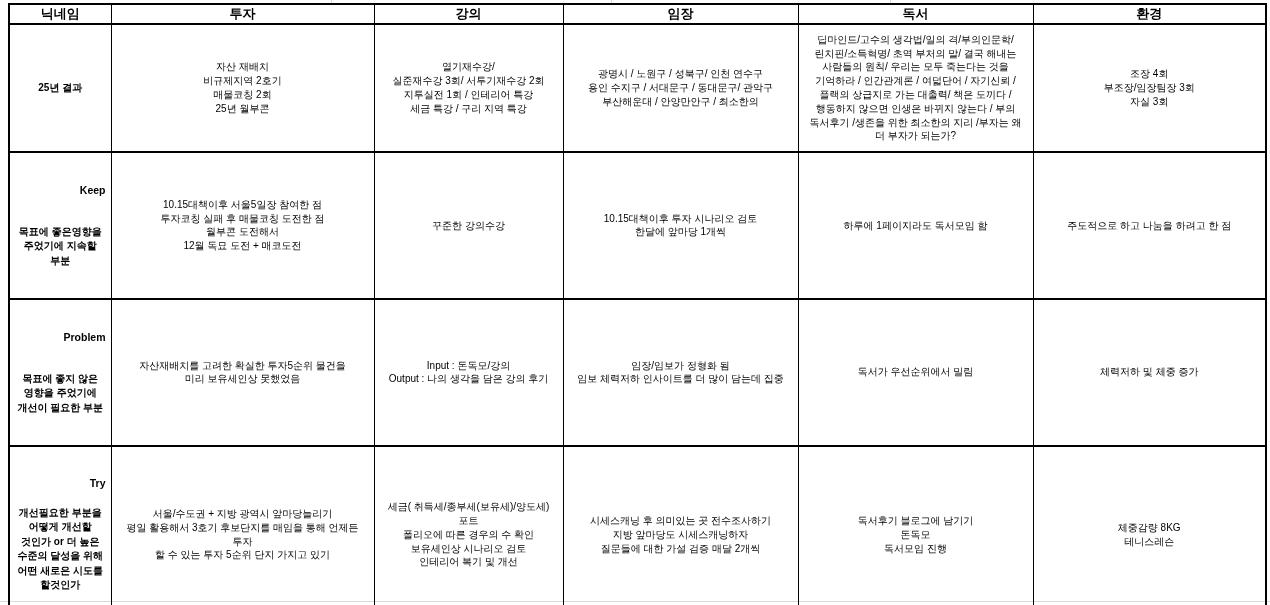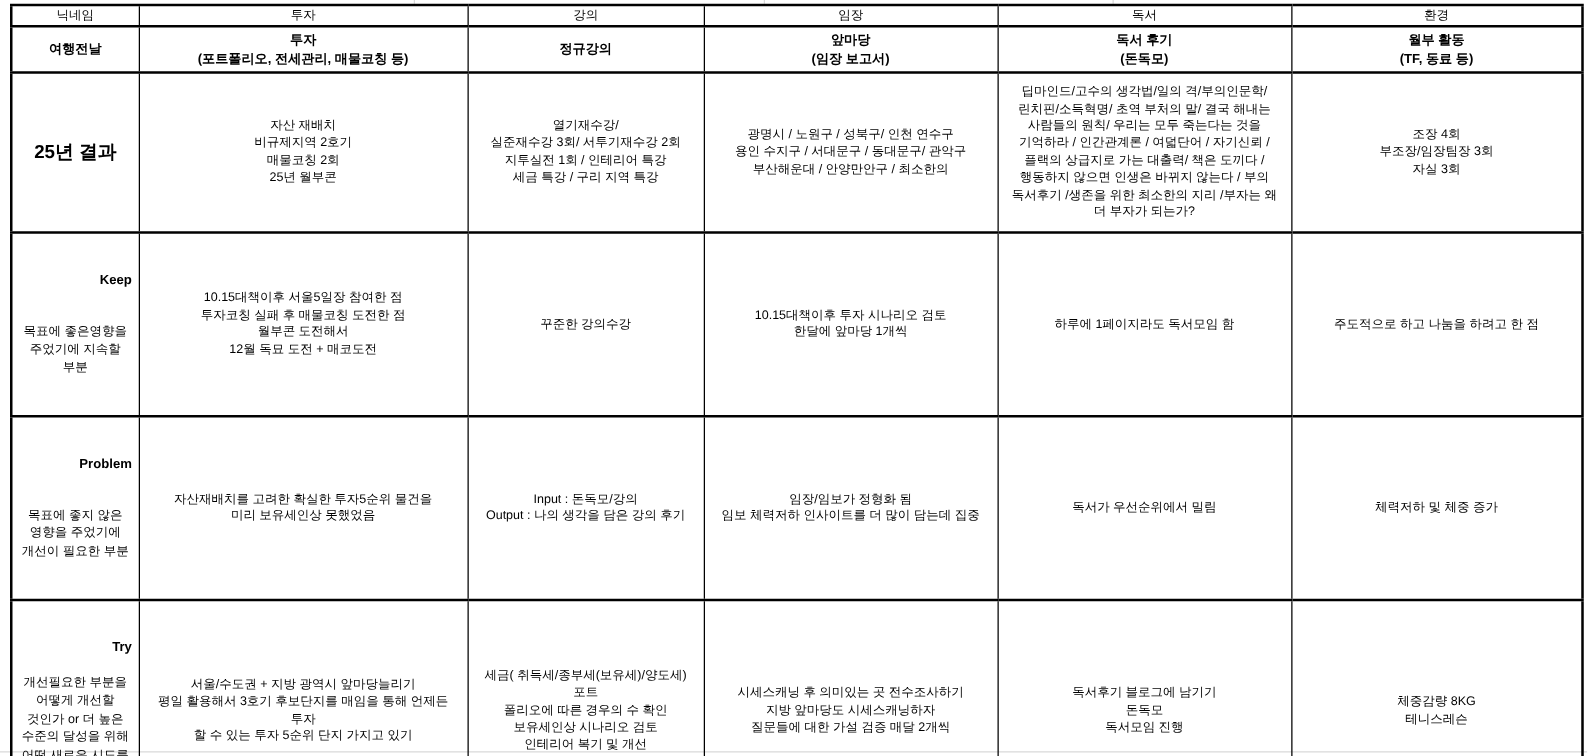--- a/index.html
+++ b/index.html
@@ -23,26 +23,26 @@
     border-bottom-width:2px;
     vertical-align:middle;
     text-align:center;
     padding:2px 5px;
     font-size:10px;
     line-height:1.38;
     white-space:pre-line;
     overflow:hidden;
     word-break:keep-all;
   }
-  .retro td.hdr{font-weight:normal;font-size:10px;padding:0 2px;}
+  .retro td.hdr{font-weight:bold;font-size:13px;padding:0 2px;}
   .retro td.subhdr{font-weight:bold;font-size:10.5px;}
-  .retro td.rowlabel{font-weight:bold;font-size:15px;}
+  .retro td.rowlabel{font-weight:bold;font-size:10px;}
   .labelblock .lbl{font-weight:bold;font-size:10.5px;text-align:right;}
   .labelblock .desc{
-    font-weight:normal;font-size:10px;line-height:1.45;
+    font-weight:bold;font-size:10px;line-height:1.45;
     white-space:normal;word-break:keep-all;
   }
   .labelblock.gap .desc{margin-top:14px;}
   .labelblock.smallgap .desc{margin-top:1px;}
   .readingcell{font-size:10px;line-height:1.5;padding:2px 3px;}
   
   .grid-stub{position:absolute;background:#d9d9d9;}
 </style>
 </head>
 <body>
@@ -67,32 +67,20 @@
     <tbody>
         <tr style="height:17px;">
       <td class="hdr">닉네임</td>
       <td class="hdr">투자</td>
       <td class="hdr">강의</td>
       <td class="hdr">임장</td>
       <td class="hdr">독서</td>
       <td class="hdr">환경</td>
     </tr>
 
-    <tr style="height:37px;">
-      <td class="subhdr">여행전날</td>
-      <td class="subhdr">투자
-(포트폴리오, 전세관리, 매물코칭 등)</td>
-      <td class="subhdr">정규강의</td>
-      <td class="subhdr">앞마당
-(임장 보고서)</td>
-      <td class="subhdr">독서 후기
-(돈독모)</td>
-      <td class="subhdr">월부 활동
-(TF, 동료 등)</td>
-    </tr>
 
     <tr style="height:128px;">
       <td class="rowlabel">25년 결과</td>
       <td>자산 재배치
 비규제지역 2호기
 매물코칭 2회
 25년 월부콘</td>
       <td>열기재수강/
 실준재수강 3회/ 서투기재수강 2회
 지투실전 1회 / 인테리어 특강

